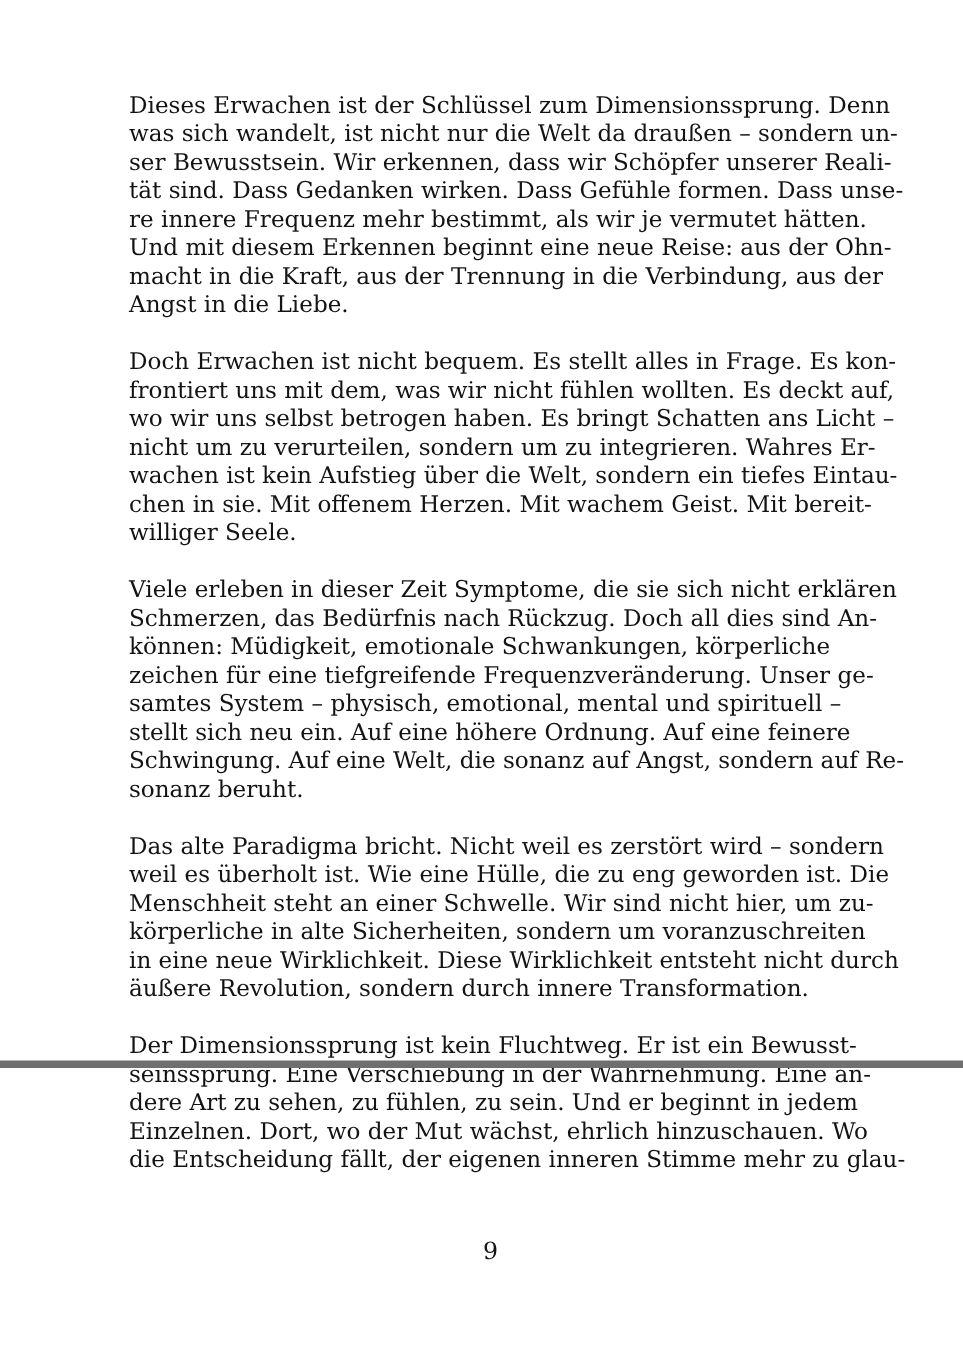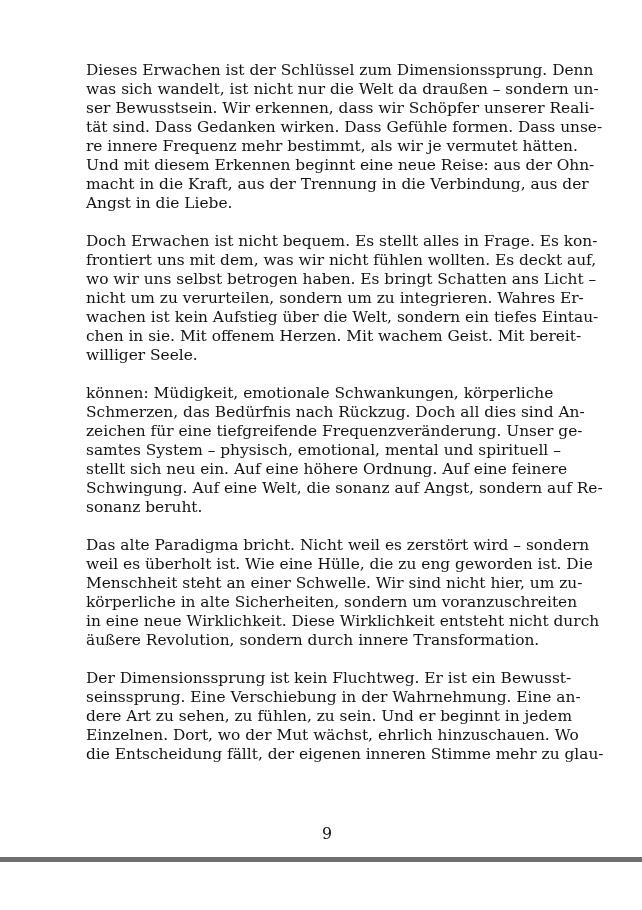--- a/index.html
+++ b/index.html
@@ -10,21 +10,21 @@
     width: 642px;
     height: 910px;
     overflow: hidden;
     background: #ffffff;
     font-family: "DejaVu Serif", "Liberation Serif", serif;
     color: #131313;
   }
   .page {
     position: relative;
     width: 642px;
-    height: 862px;
+    height: 712px;
     background: #ffffff;
   }
   .text-block {
     position: absolute;
     left: 86px;
     top: 61px;
     width: 482px;
   }
   .paragraph {
     margin: 0 0 19px 0;
@@ -73,22 +73,23 @@
       <div class="paragraph">
         <div class="line">Doch Erwachen ist nicht bequem. Es stellt alles in Frage. Es kon-</div>
         <div class="line">frontiert uns mit dem, was wir nicht fühlen wollten. Es deckt auf,</div>
         <div class="line">wo wir uns selbst betrogen haben. Es bringt Schatten ans Licht –</div>
         <div class="line">nicht um zu verurteilen, sondern um zu integrieren. Wahres Er-</div>
         <div class="line">wachen ist kein Aufstieg über die Welt, sondern ein tiefes Eintau-</div>
         <div class="line">chen in sie. Mit offenem Herzen. Mit wachem Geist. Mit bereit-</div>
         <div class="line">williger Seele.</div>
       </div>
       <div class="paragraph">
+        <div class="line">Viele erleben in dieser Zeit Symptome, die sie sich nicht erklären</div>
+        <div class="line">Schmerzen, das Bedürfnis nach Rückzug. Doch all dies sind An-</div>
         <div class="line">können: Müdigkeit, emotionale Schwankungen, körperliche</div>
-        <div class="line">Schmerzen, das Bedürfnis nach Rückzug. Doch all dies sind An-</div>
         <div class="line">zeichen für eine tiefgreifende Frequenzveränderung. Unser ge-</div>
         <div class="line">samtes System – physisch, emotional, mental und spirituell –</div>
         <div class="line">stellt sich neu ein. Auf eine höhere Ordnung. Auf eine feinere</div>
         <div class="line">Schwingung. Auf eine Welt, die sonanz auf Angst, sondern auf Re-</div>
         <div class="line">sonanz beruht.</div>
       </div>
       <div class="paragraph">
         <div class="line">Das alte Paradigma bricht. Nicht weil es zerstört wird – sondern</div>
         <div class="line">weil es überholt ist. Wie eine Hülle, die zu eng geworden ist. Die</div>
         <div class="line">Menschheit steht an einer Schwelle. Wir sind nicht hier, um zu-</div>

